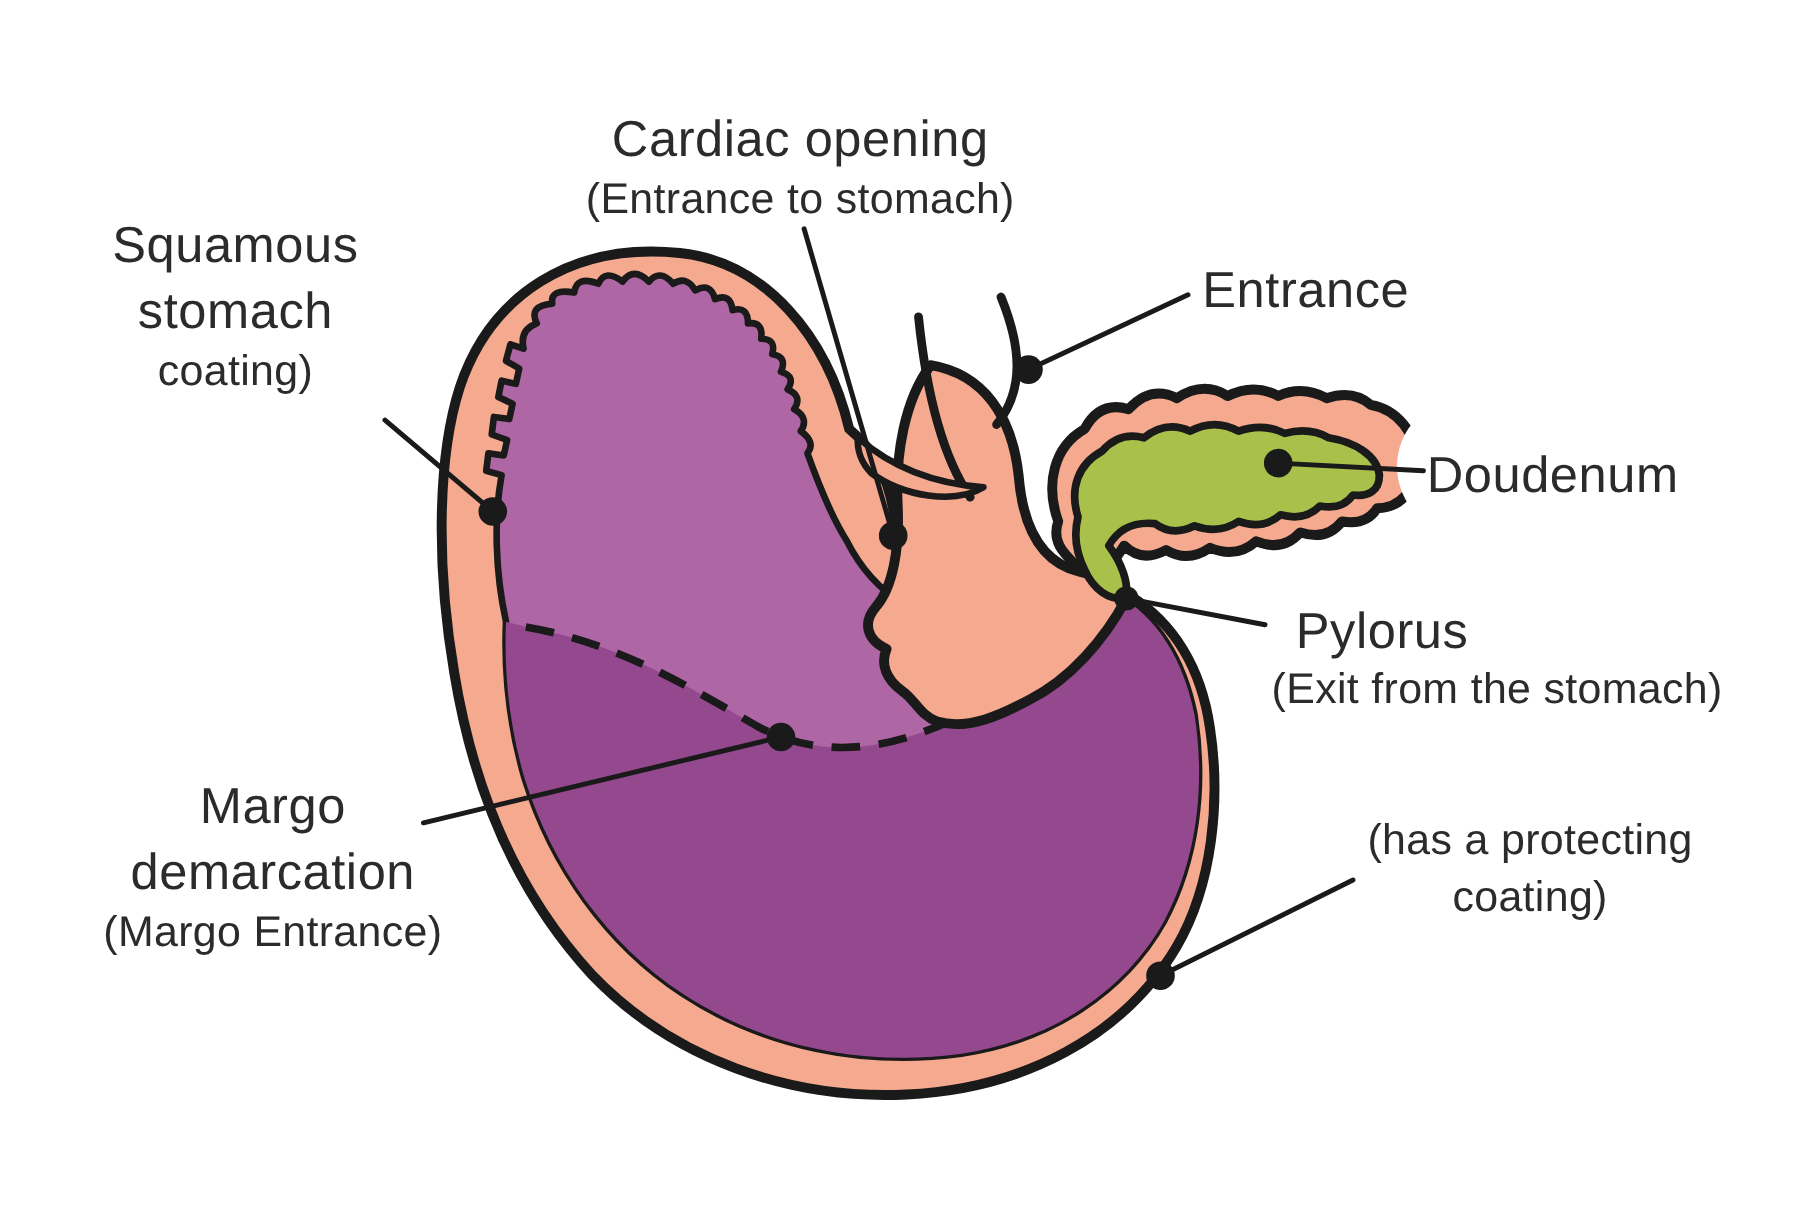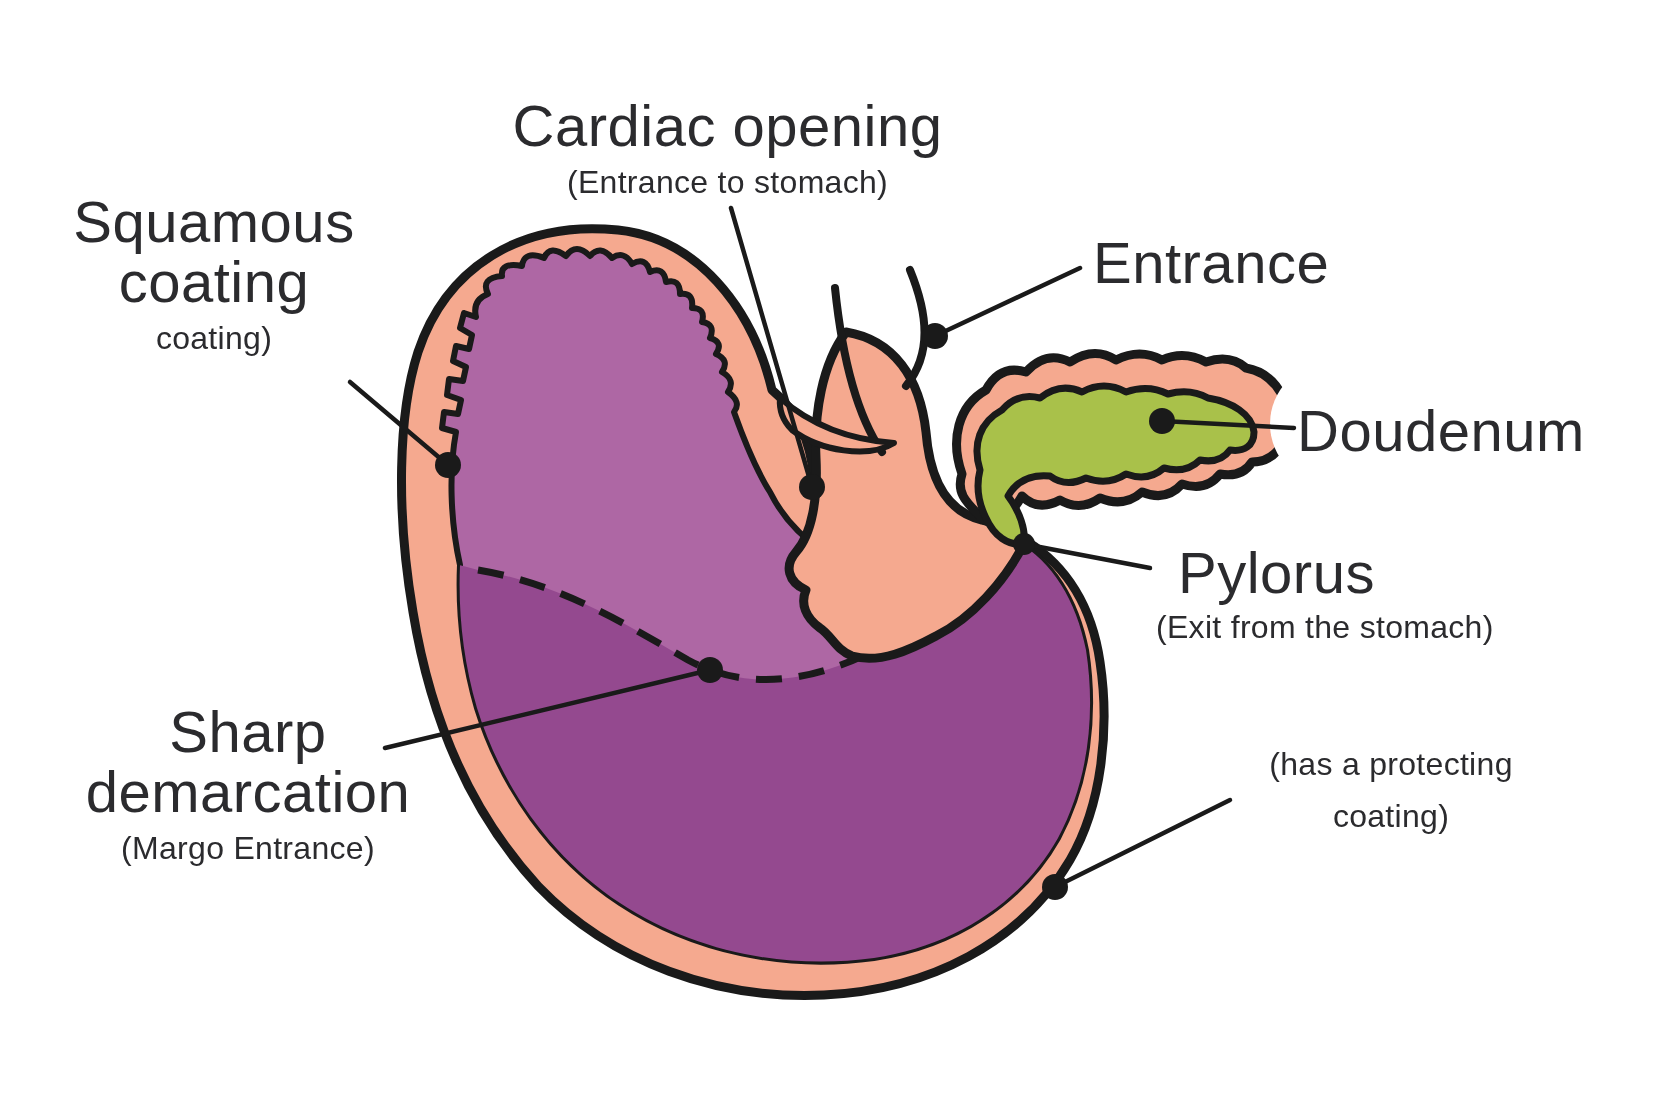--- a/index.html
+++ b/index.html
@@ -12,22 +12,22 @@
     color:#2b2b2e;
   }
   #stage{position:absolute;left:0;top:0;width:1653px;height:1117px;}
   svg{position:absolute;left:0;top:0;}
   .label{
     position:absolute;
     text-align:center;
     color:#2b2b2e;
   }
   .label.left{text-align:left;}
-  .t{font-size:58px;line-height:60px;letter-spacing:0.5px;white-space:nowrap;}
-  .s{font-size:32px;line-height:52px;letter-spacing:0.3px;white-space:nowrap;}
+  .t{font-size:46px;line-height:60px;letter-spacing:0.5px;white-space:nowrap;}
+  .s{font-size:39px;line-height:52px;letter-spacing:0.3px;white-space:nowrap;}
   .t,.s{display:block;}
 </style>
 </head>
 <body>
 
 <div id="stage">
 
 <svg width="1653" height="1117" viewBox="0 0 1653 1117">
 
   <defs>
@@ -77,41 +77,41 @@
   </g>
 </svg>
 
 <div class="label" style="left:470px;top:96px;width:515px;">
   <span class="t">Cardiac opening</span>
   <span class="s">(Entrance to stomach)</span>
 </div>
 
 <div class="label" style="left:28px;top:192px;width:372px;">
   <span class="t">Squamous</span>
-  <span class="t">coating</span>
+  <span class="t">stomach</span>
   <span class="s">coating)</span>
 </div>
 
 <div class="label left" style="left:1093px;top:233px;">
   <span class="t">Entrance</span>
 </div>
 
 <div class="label left" style="left:1297px;top:401px;">
   <span class="t">Doudenum</span>
 </div>
 
 <div class="label left" style="left:1178px;top:543px;">
   <span class="t">Pylorus</span>
 </div>
 <div class="label left" style="left:1144px;top:601px;margin-left:12px;">
   <span class="s">(Exit from the stomach)</span>
 </div>
 
 <div class="label" style="left:72px;top:702px;width:352px;">
-  <span class="t">Sharp</span>
+  <span class="t">Margo</span>
   <span class="t">demarcation</span>
   <span class="s">(Margo Entrance)</span>
 </div>
 
 <div class="label" style="left:1152px;top:738px;width:478px;">
   <span class="s">(has a protecting</span>
   <span class="s">coating)</span>
 </div>
 
 </div>

